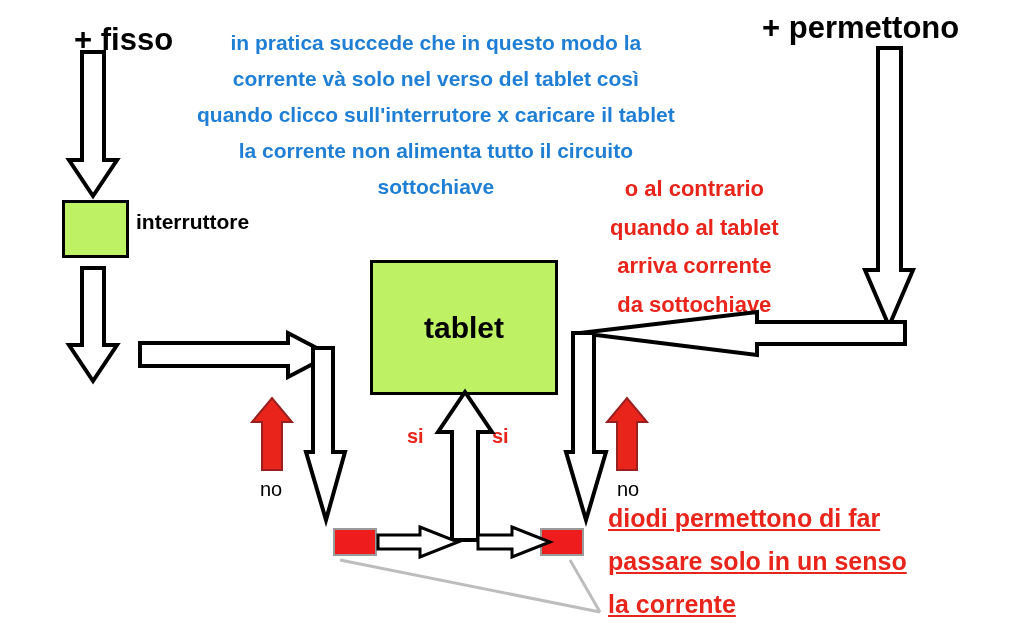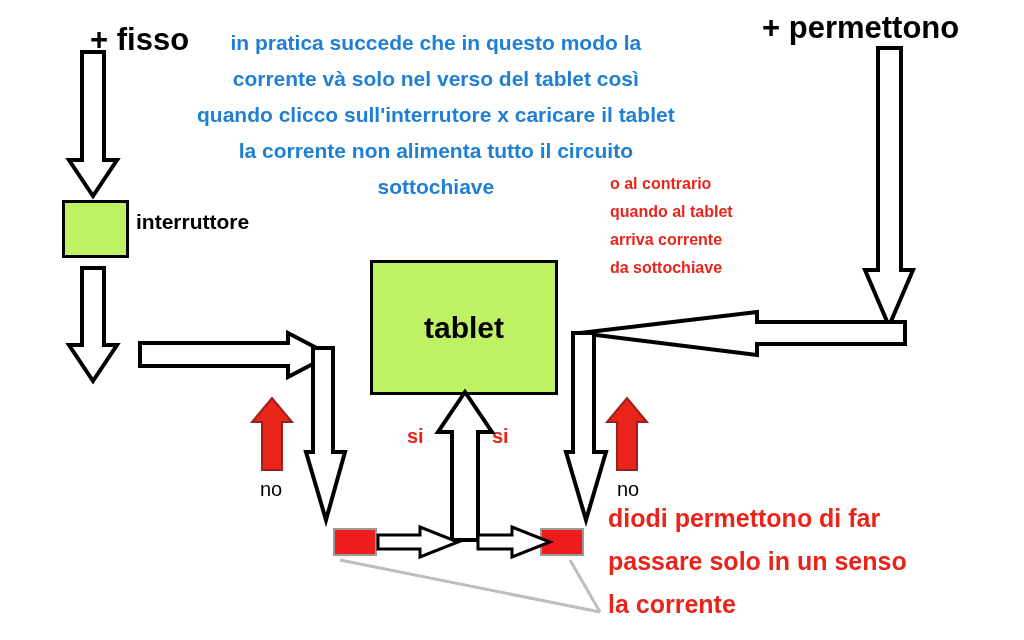--- a/index.html
+++ b/index.html
@@ -62,36 +62,36 @@
     background: #ee1c1c;
     border: 2px solid #9a9a9a;
     box-sizing: border-box;
   }
 </style>
 </head>
 <body>
 
 <div id="canvas">
 
-  <div class="lbl lbl-black" style="left:74px; top:22px; font-size:31px;margin-left:16px;">+ fisso</div>
+  <div class="lbl lbl-black" style="left:74px; top:22px; font-size:31px;">+ fisso</div>
 
   <div class="lbl lbl-black" style="left:762px; top:10px; font-size:31px;">+ permettono</div>
 
   <div class="lbl lbl-blue" style="left:197px; top:25px; font-size:21px; line-height:1.72;">in pratica succede che in questo modo la
 corrente và solo nel verso del tablet così
 quando clicco sull'interrutore x caricare il tablet
 la corrente non alimenta tutto il circuito
 sottochiave</div>
 
-  <div class="lbl lbl-red" style="left:610px; top:170px; font-size:16px; line-height:1.75;">o al contrario
+  <div class="lbl lbl-red" style="left:610px; top:170px; font-size:22px; line-height:1.75;text-align:center;">o al contrario
 quando al tablet
 arriva corrente
 da sottochiave</div>
 
-  <div class="lbl lbl-red" style="left:608px; top:497px; font-size:25px; line-height:1.72;">diodi permettono di far
+  <div class="lbl lbl-red" style="left:608px; top:497px; font-size:25px; line-height:1.72;text-decoration:underline;">diodi permettono di far
 passare solo in un senso
 la corrente</div>
 
   <div class="lbl lbl-black" style="left:136px; top:210px; font-size:21px;">interruttore</div>
 
   <div class="lbl lbl-red" style="left:407px; top:425px; font-size:20px;">si</div>
 
   <div class="lbl lbl-red" style="left:492px; top:425px; font-size:20px;">si</div>
 
   <div class="lbl lbl-black" style="left:260px; top:478px; font-size:20px; font-weight:normal;">no</div>

